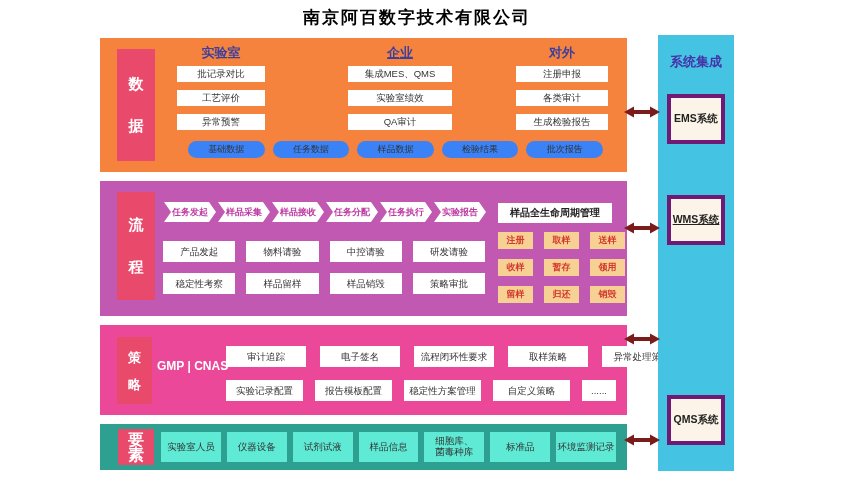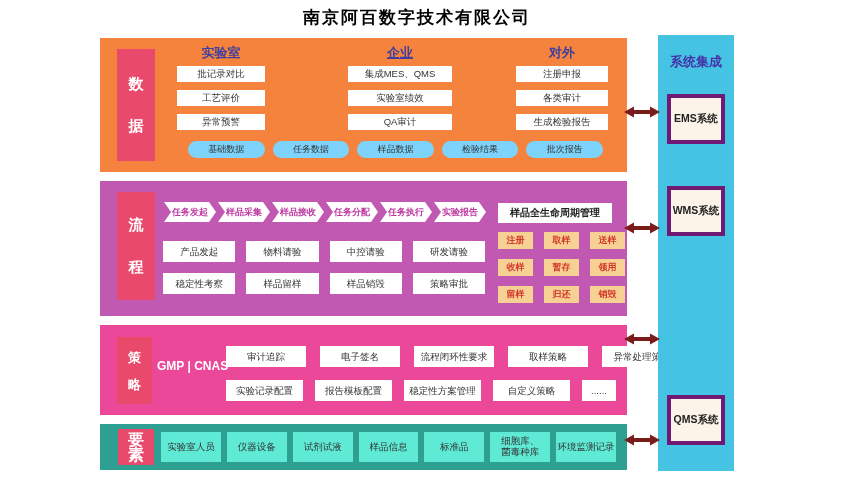--- a/index.html
+++ b/index.html
@@ -27,21 +27,21 @@
   
   .col { position:absolute; top:6px; width:110px; display:flex; flex-direction:column; align-items:center; }
   .col-1 { left:66px; } .col-2 { left:245px; } .col-3 { left:407px; }
   .col-header { font-size:13px; font-weight:bold; color:#3C3F9E; height:18px; line-height:18px; margin-bottom:4px; }
   .col-header.underlined { text-decoration:underline; }
   .wbox { background:#fff; width:104px; height:16px; line-height:16px; font-size:9.5px;
           color:#333; text-align:center; margin-bottom:8px; }
   .col-1 .wbox { width:88px; } .col-3 .wbox { width:92px; }
 
   .pills { position:absolute; left:88px; top:103px; width:415px; display:flex; gap:8px; }
-  .pill { flex:1; background:#7dd3fc; height:17px; line-height:17px; border-radius:9px;
+  .pill { flex:1; background:#3b82f6; height:17px; line-height:17px; border-radius:9px;
           font-size:9px; color:#333; text-align:center; }
 
   
   .chevrons { position:absolute; left:64px; top:21px; width:322px; display:flex; gap:2px; }
   .chevron { flex:1; background:#fff; height:20px; line-height:20px; text-align:center;
              font-size:9px; font-weight:bold; color:#BE3AA2;
              clip-path:polygon(0 0, calc(100% - 7px) 0, 100% 50%, calc(100% - 7px) 100%, 0 100%, 7px 50%); }
   .prow { position:absolute; left:63px; width:322px; display:flex; gap:11px; }
   .prow-2 { top:60px; } .prow-3 { top:92px; }
   .pbox { flex:1; background:#fff; height:21px; line-height:21px; text-align:center; font-size:9.5px; color:#333; }
@@ -65,21 +65,21 @@
   .ebox { flex:1; background:#5eead4; height:30px; display:flex; align-items:center; justify-content:center;
           font-size:9.5px; color:#333; text-align:center; white-space:pre-line; line-height:1.15; }
 
   
   .integration { position:absolute; left:658px; top:35px; width:76px; height:436px; background:#45C3E3; }
   .integration-title { position:absolute; top:18px; left:0; width:100%; text-align:center;
                        font-weight:bold; font-size:13px; color:#4533A8; }
   .sysbox { position:absolute; left:9px; width:58px; height:50px; background:#FCF4E8;
             border:4px solid #701a75; box-sizing:border-box; display:flex; align-items:center;
             justify-content:center; font-weight:bold; font-size:10.5px; color:#222; }
-  .sys-0 { top:59px; } .sys-1 { top:151px; } .sys-2 { top:260px; } .sys-3 { top:360px; }
+  .sys-0 { top:59px; } .sys-1 { top:160px;text-decoration:underline; } .sys-2 { top:260px; } .sys-3 { top:360px; }
 
   
   .link-arrow { position:absolute; left:624px; width:36px; height:14px; }
   .arrow-0 { top:105px; } .arrow-1 { top:221px; } .arrow-2 { top:332px; } .arrow-3 { top:433px; }
 </style>
 </head>
 <body>
 
 <div class="canvas">
 
@@ -179,23 +179,23 @@
     </div>
   </section>
 
   <section class="band band-elements">
     <div class="side-label">要素</div>
     <div class="erow">
       <div class="ebox">实验室人员</div>
       <div class="ebox">仪器设备</div>
       <div class="ebox">试剂试液</div>
       <div class="ebox">样品信息</div>
-      <div class="ebox">标准品</div>
       <div class="ebox">细胞库、
 菌毒种库</div>
+      <div class="ebox">标准品</div>
       <div class="ebox">环境监测记录</div>
     </div>
   </section>
 
   <aside class="integration">
     <div class="integration-title">系统集成</div>
     <div class="sysbox sys-0">EMS系统</div>
     <div class="sysbox sys-1">WMS系统</div>
     <div class="sysbox sys-3">QMS系统</div>
   </aside>

